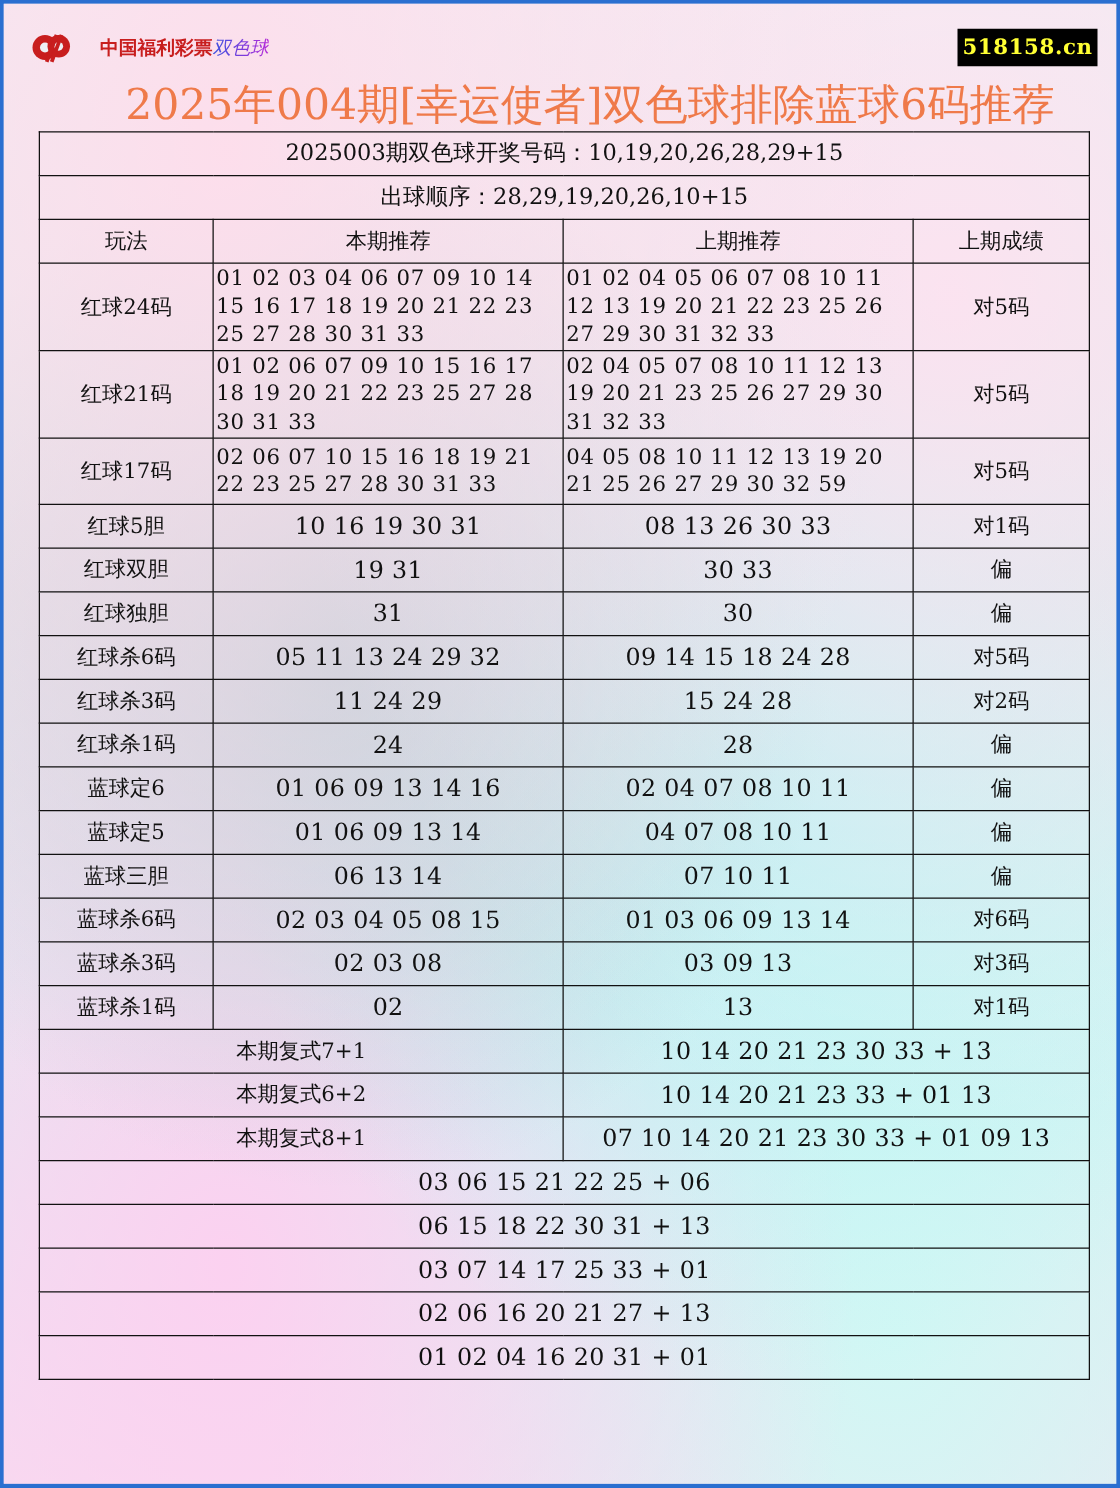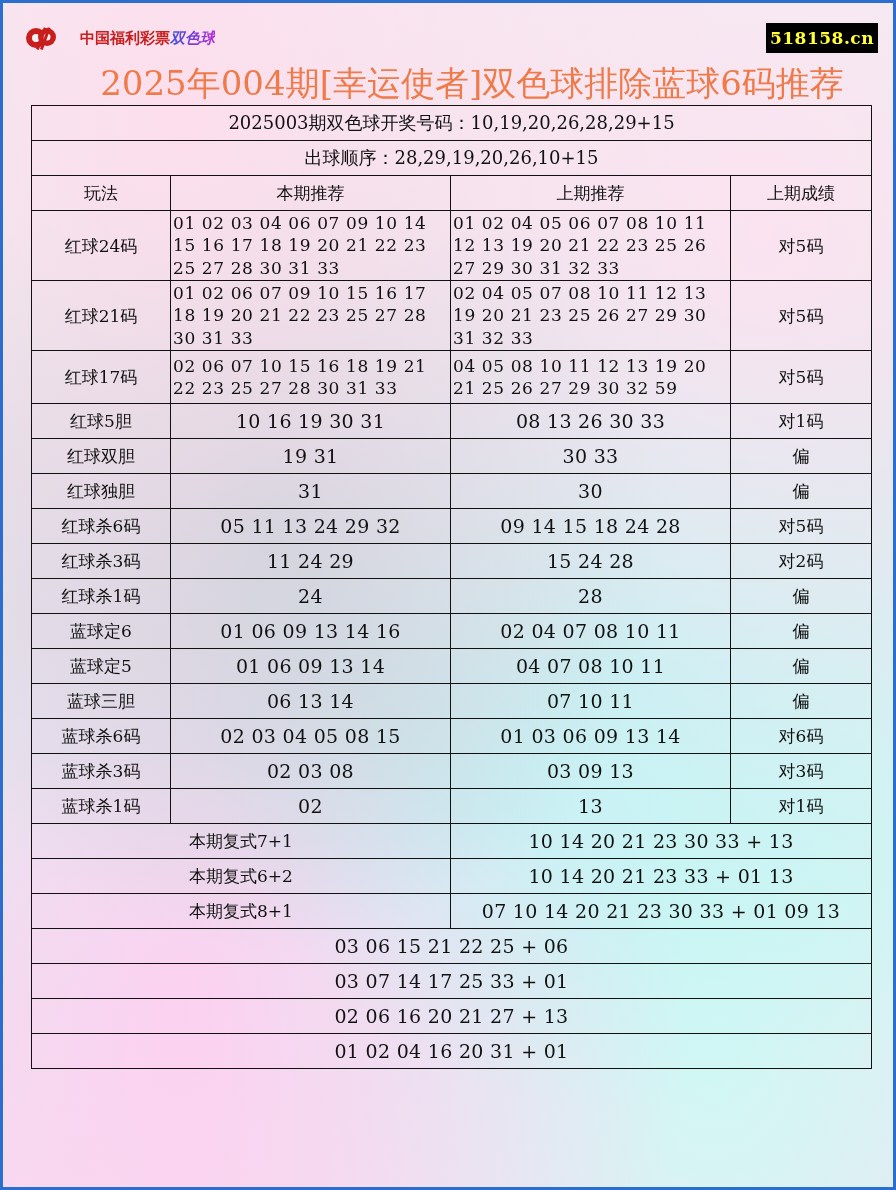--- a/index.html
+++ b/index.html
@@ -23,21 +23,21 @@
     position:absolute; left:20px; top:22px; height:26px; display:flex; align-items:center;
   }
   .logo-mark {
     width:36px; height:26px; position:relative;
   }
   .logo-mark svg { display:block; }
   .logo-text {
     font-family:"DejaVu Sans", sans-serif; font-weight:bold; font-size:15px; color:#c81e1e; margin-left:21px; letter-spacing:0px;
   }
   .logo-ssq {
-    font-family:"DejaVu Sans", sans-serif; font-weight:bold; font-style:italic; font-size:15px;
+    font-family:"DejaVu Sans", sans-serif; font-weight:normal; font-style:italic; font-size:15px;
     background:linear-gradient(90deg,#3a52e0,#b42ad8); -webkit-background-clip:text; background-clip:text; color:transparent;
   }
   .site-badge {
     position:absolute; left:763px; top:20px; width:112px; height:30px; background:#000;
     color:#ffff33; font-family:"DejaVu Serif", serif; font-weight:bold; font-size:17px;
     display:flex; align-items:center; justify-content:center; letter-spacing:0.5px;
   }
   .title {
     position:absolute; left:0; right:0; top:58px; text-align:center;
     font-family:"DejaVu Serif", "Liberation Serif", serif; font-size:34px; color:#ef7a4a;
@@ -231,20 +231,23 @@
     </tr>
     <tr class="r35">
       <td colspan="2" class="cn">本期复式8+1</td>
       <td colspan="2" class="nums">07 10 14 20 21 23 30 33 + 01 09 13</td>
     </tr>
 
     <tr class="r35">
         <td colspan="4" class="nums">03 06 15 21 22 25 + 06</td>
       </tr>
     <tr class="r35">
+        <td colspan="4" class="nums">06 15 18 22 30 31 + 13</td>
+      </tr>
+    <tr class="r35">
         <td colspan="4" class="nums">03 07 14 17 25 33 + 01</td>
       </tr>
     <tr class="r35">
         <td colspan="4" class="nums">02 06 16 20 21 27 + 13</td>
       </tr>
     <tr class="r35">
         <td colspan="4" class="nums">01 02 04 16 20 31 + 01</td>
       </tr>
   </tbody>
 </table>

